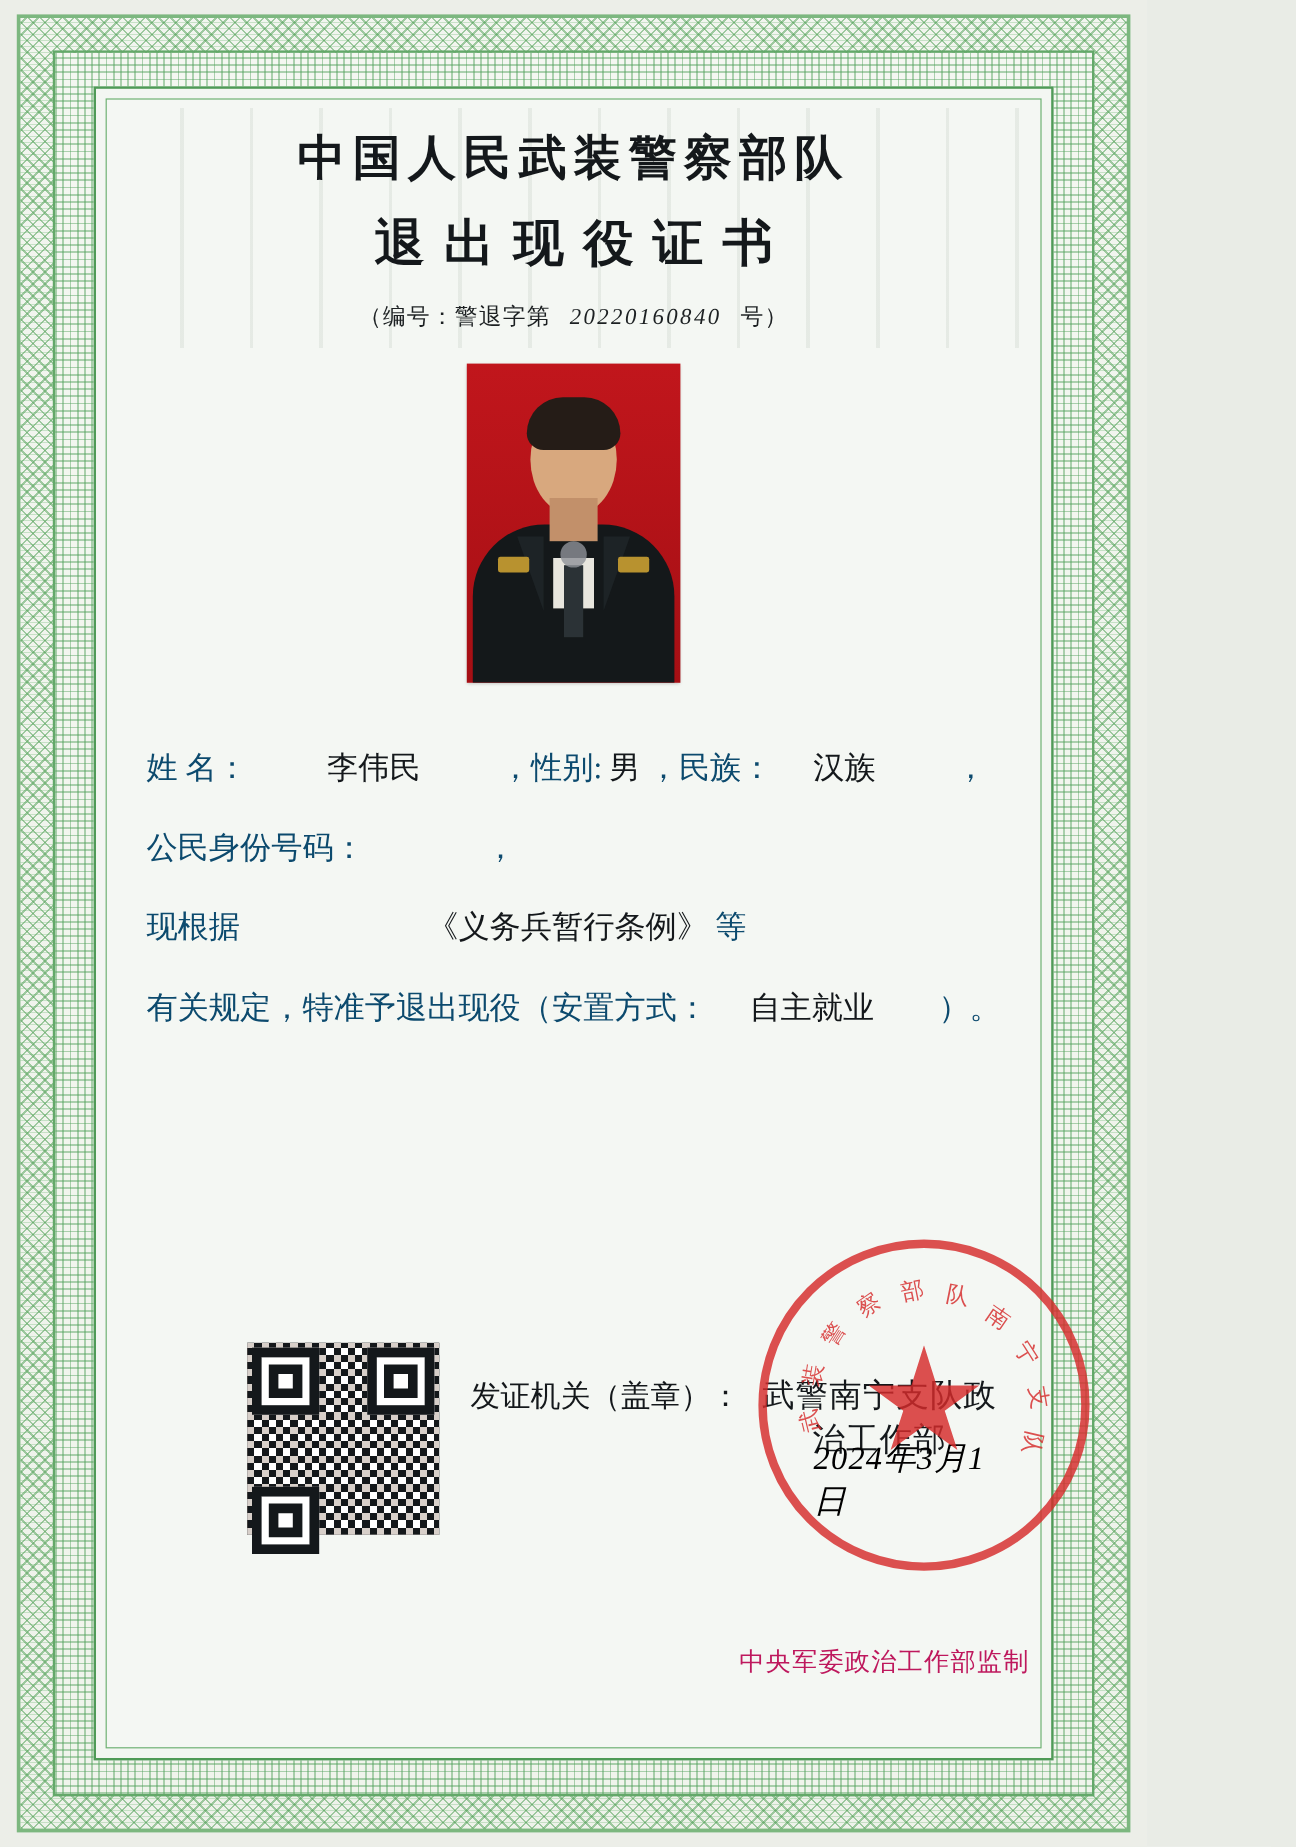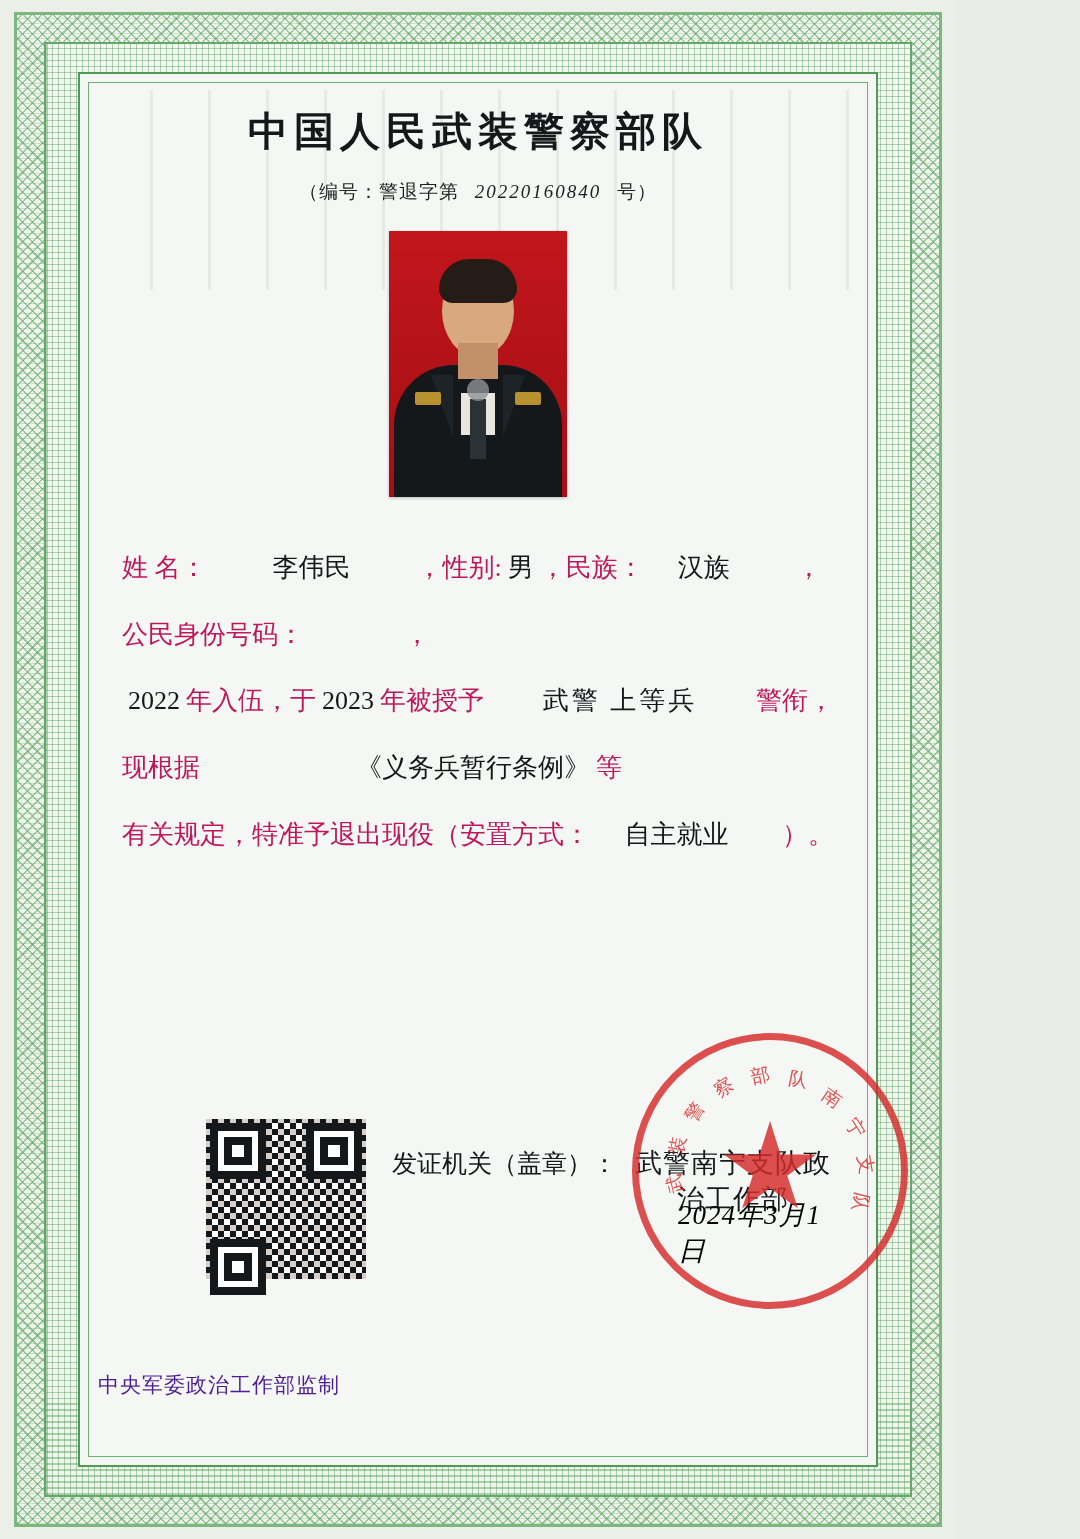--- a/index.html
+++ b/index.html
@@ -234,21 +234,21 @@
     font-size: 26px;
     color: #14181b;
     line-height: 1.95;
   }
   .line {
     display: flex;
     align-items: baseline;
     white-space: nowrap;
     margin-bottom: 16px;
   }
-  .lbl { color: #be185d; }
+  .lbl { color: #0c4a6e; }
   .val {
     color: #14181b;
     padding: 0 6px;
   }
   .val-wide { letter-spacing: 3px; }
   .idnum {
     letter-spacing: 4px;
     font-size: 27px;
     padding-left: 40px;
   }
@@ -358,40 +358,41 @@
     top: 50%;
     transform-origin: 0 0;
     white-space: nowrap;
   }
 
   .made-by {
     position: absolute;
     left: 0;
     right: 0;
     bottom: 48px;
-    text-align: left;
+    text-align: right;
     font-size: 21px;
-    color: #4c1d95;
+    color: #be185d;
     letter-spacing: 1px;
   }
 </style>
 </head>
 <body>
 
 <div class="page">
 
   <div class="border-outer"></div>
   <div class="border-mid"></div>
   <div class="border-inner"></div>
   <div class="border-inner2"></div>
   <div class="watermark"></div>
 
   <div class="content">
 
     <div class="title-main">中国人民武装警察部队</div>
+    <div class="title-sub">退出现役证书</div>
 
     <div class="serial-row">
       <span>（编号：警退字第</span>
       <span class="num">20220160840</span>
       <span>号）</span>
     </div>
 
     <div class="photo-wrap">
       <div class="ph-body"></div>
       <div class="ph-head"></div>
@@ -421,30 +422,20 @@
         <span class="gap-md"></span>
         <span class="lbl">，</span>
       </div>
 
       <div class="line">
         <span class="lbl">公民身份号码：</span>
         <span class="gap-lg"></span>
         <span class="lbl">，</span>
       </div>
 
-      <div class="line">
-        <span class="val">2022</span>
-        <span class="lbl">年入伍，于</span>
-        <span class="val">2023</span>
-        <span class="lbl">年被授予</span>
-        <span class="gap-md"></span>
-        <span class="val val-wide">武警 上等兵</span>
-        <span class="gap-md"></span>
-        <span class="lbl">警衔，</span>
-      </div>
 
       <div class="line">
         <span class="lbl">现根据</span>
         <span class="gap-xl"></span>
         <span class="val">《义务兵暂行条例》</span>
         <span class="lbl">等</span>
       </div>
 
       <div class="line">
         <span class="lbl">有关规定，特准予退出现役（安置方式：</span>

